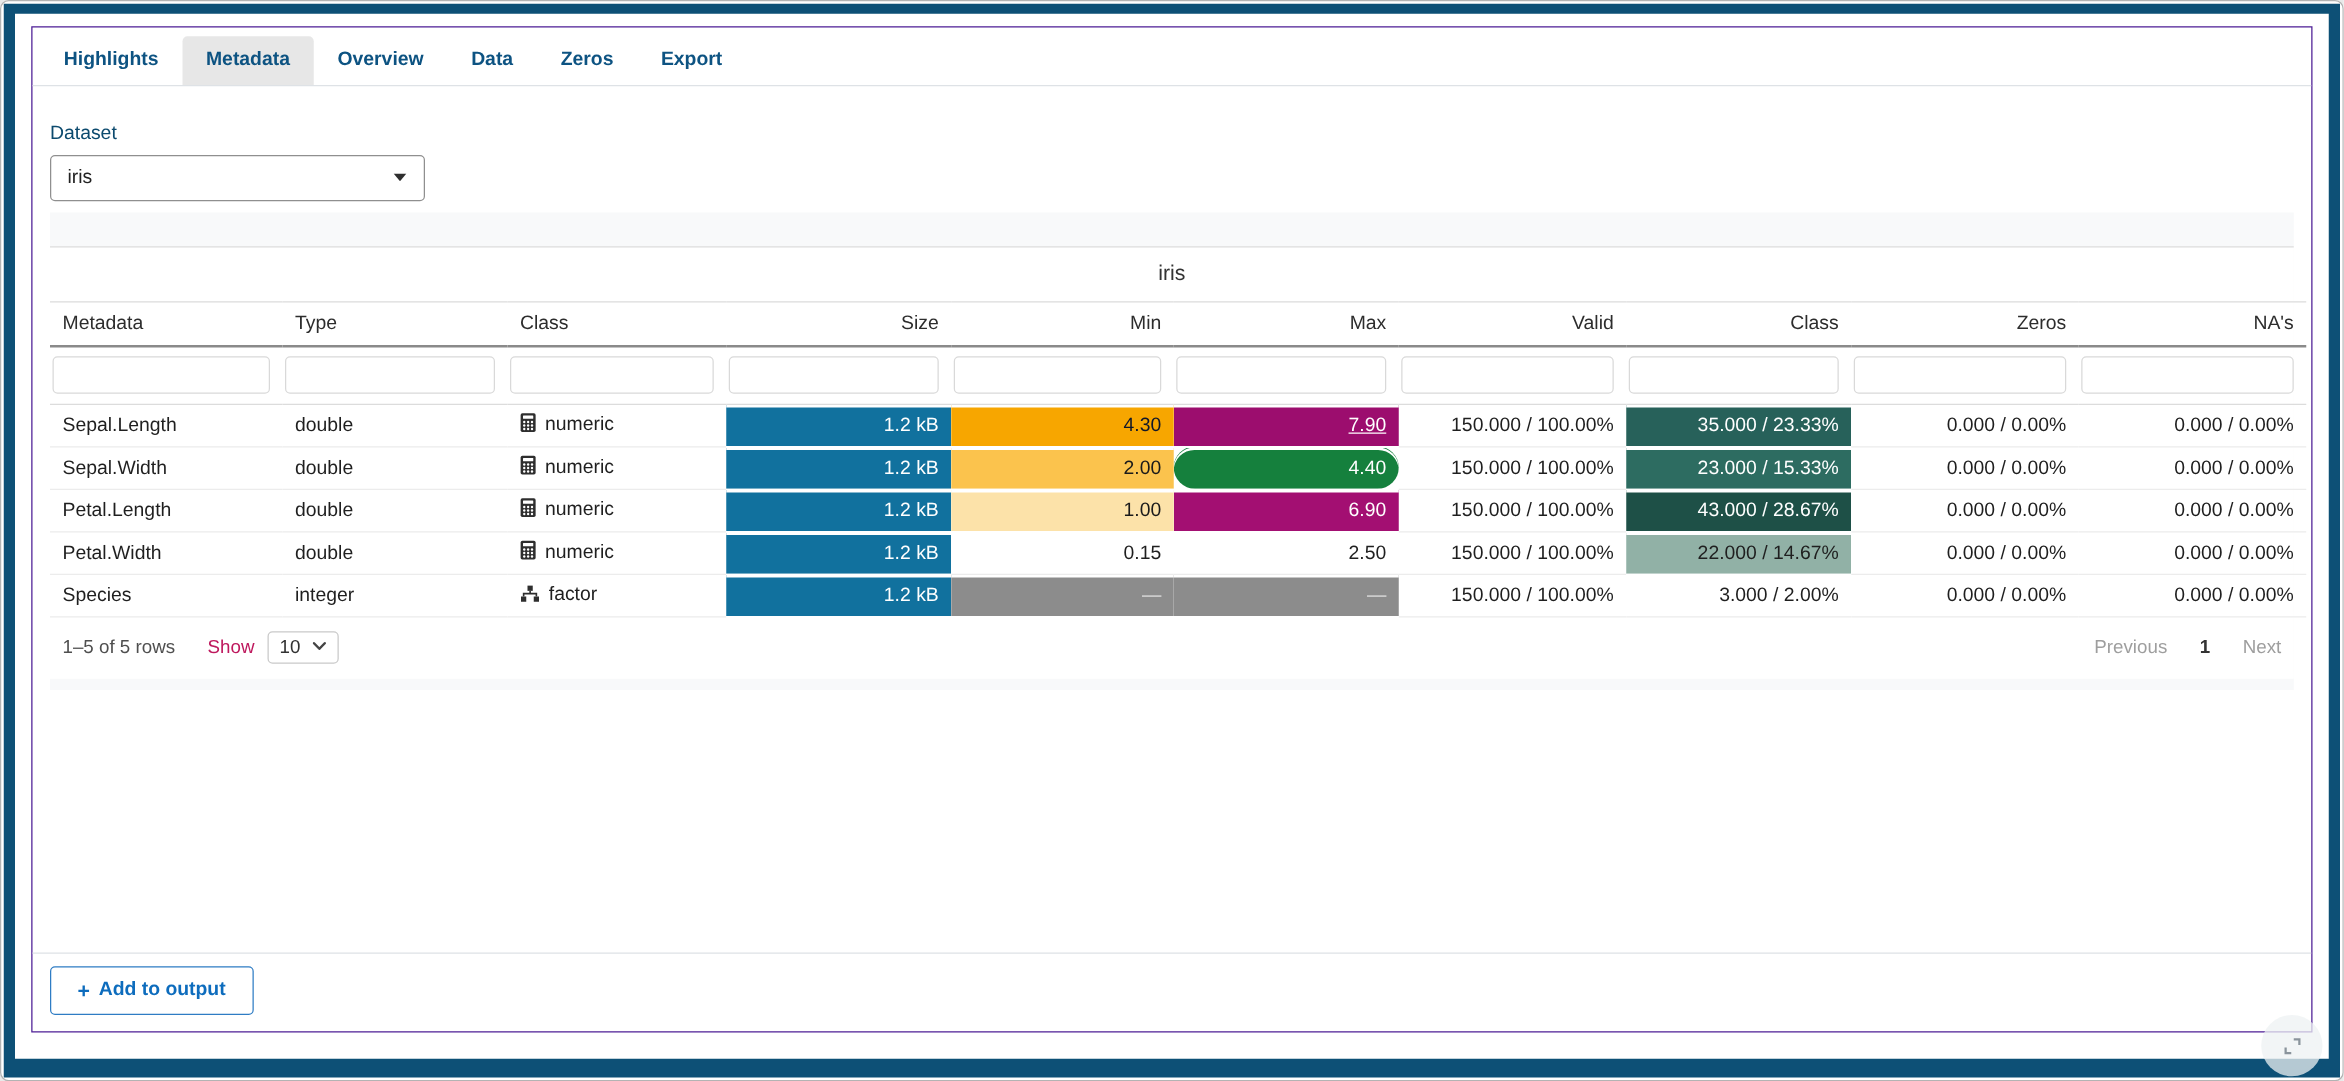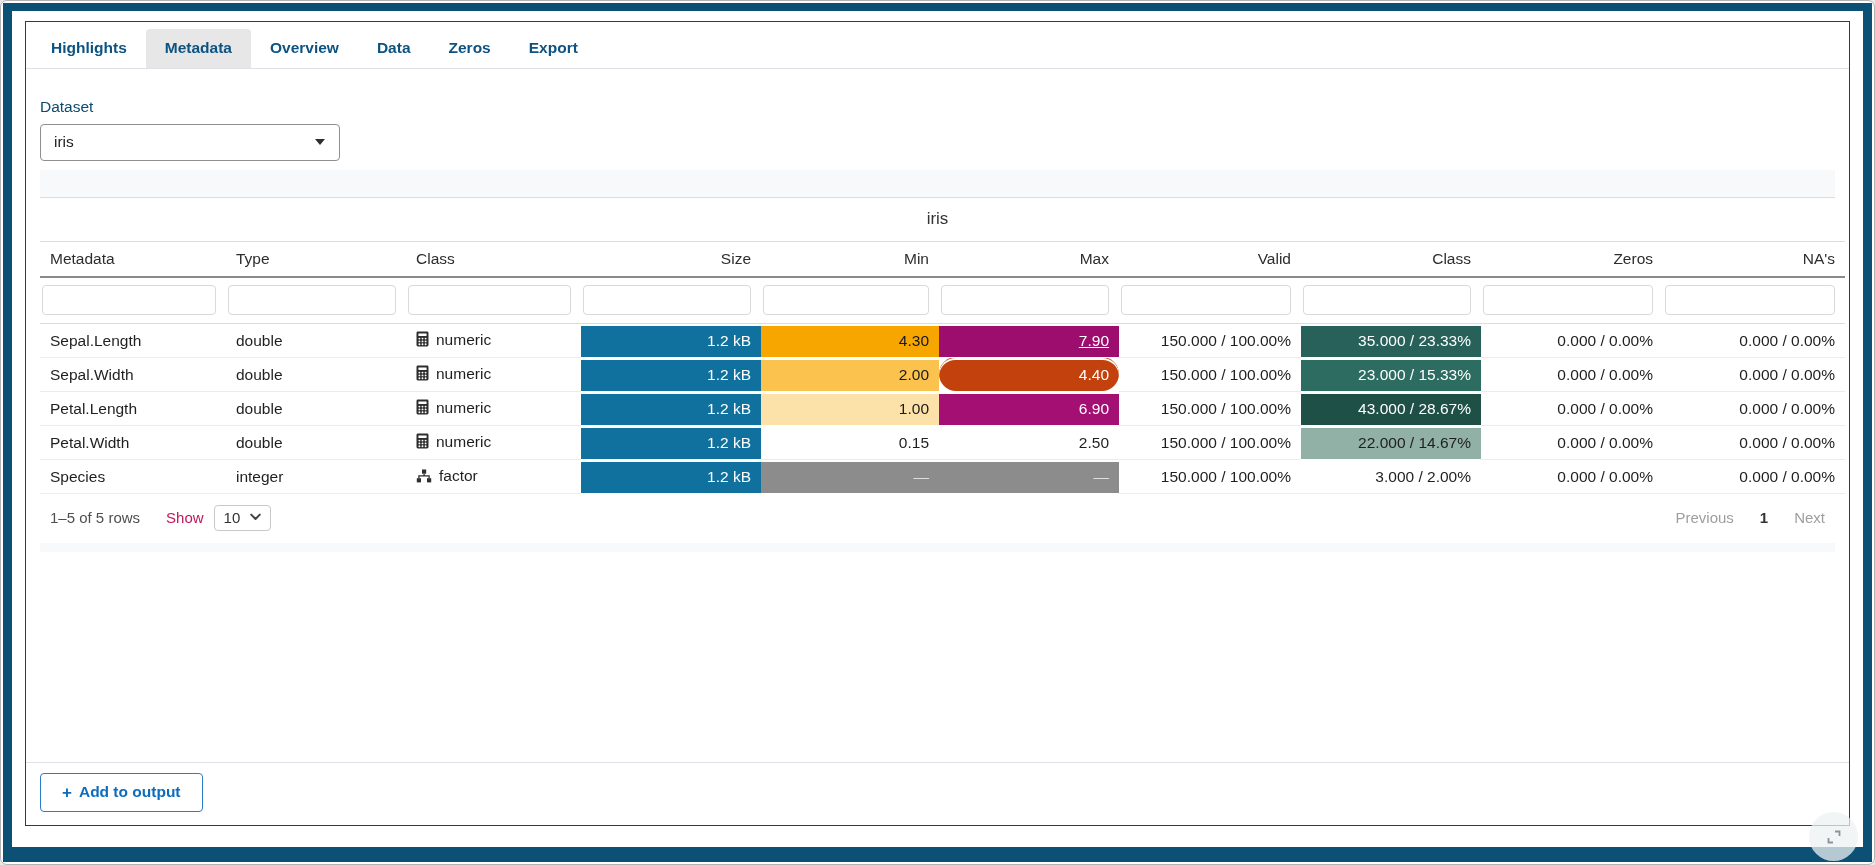--- a/index.html
+++ b/index.html
@@ -196,21 +196,21 @@
                               <circle cx="3.4" cy="10.4" r="0.95"></circle>
                               <circle cx="6.5" cy="10.4" r="0.95"></circle>
                               <circle cx="9.6" cy="10.4" r="0.95"></circle>
                               <circle cx="3.4" cy="13.2" r="0.95"></circle>
                               <circle cx="6.5" cy="13.2" r="0.95"></circle>
                               <circle cx="9.6" cy="13.2" r="0.95"></circle>
                             </g>
                           </svg></span>numeric</td>
                       <td class="al-right bar" style="background-color: rgb(17, 113, 158); color: rgb(255, 255, 255);">1.2 kB</td>
                       <td class="al-right bar" style="background-color: rgb(251, 195, 77); color: rgb(26, 26, 26);">2.00</td>
-                      <td class="al-right bar" style="background-color: #c2410c; color: rgb(255, 255, 255); border-radius: 17px;">4.40</td>
+                      <td class="al-right bar" style="background-color: #15803d; color: rgb(255, 255, 255); border-radius: 17px;">4.40</td>
                       <td class="al-right">150.000 / 100.00%</td>
                       <td class="al-right bar" style="background-color: rgb(45, 108, 97); color: rgb(255, 255, 255);">23.000 / 15.33%</td>
                       <td class="al-right">0.000 / 0.00%</td>
                       <td class="al-right">0.000 / 0.00%</td>
                     </tr>
                     <tr>
                       <td class="al-left">Petal.Length</td>
                       <td class="al-left">double</td>
                       <td class="al-left"><span class="cls-icon"><svg width="13" height="16" viewBox="0 0 13 16">
                             <rect x="0.5" y="0.5" width="12" height="15" rx="1.4" fill="#2e2e2e"></rect>

